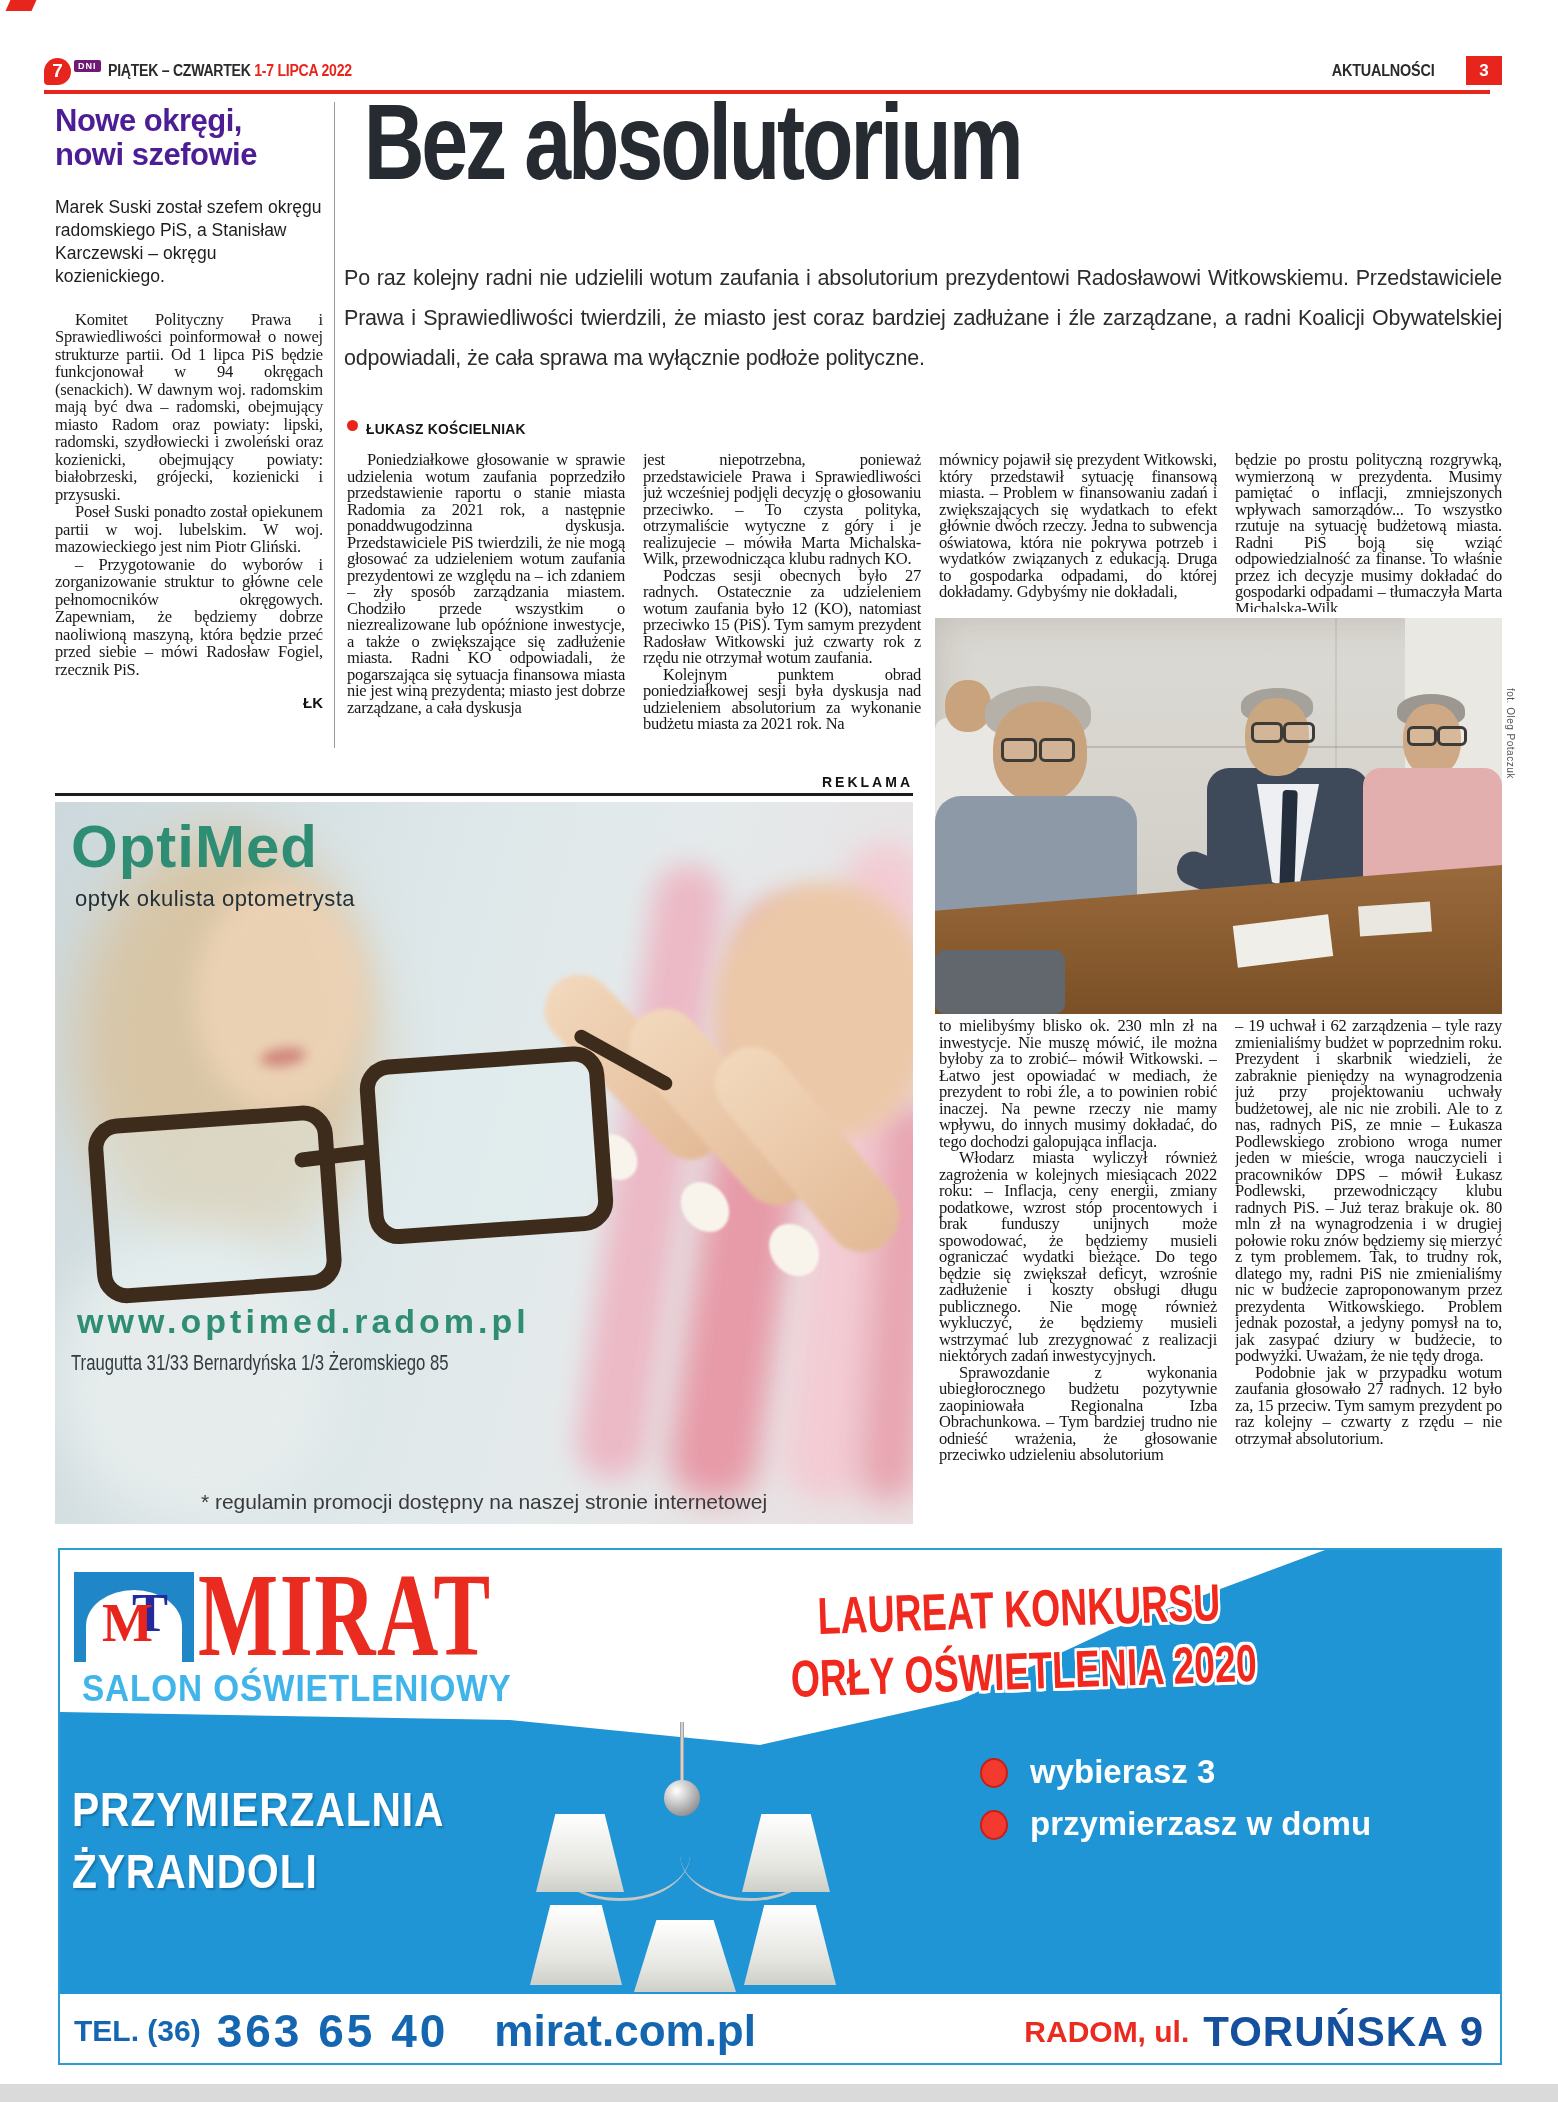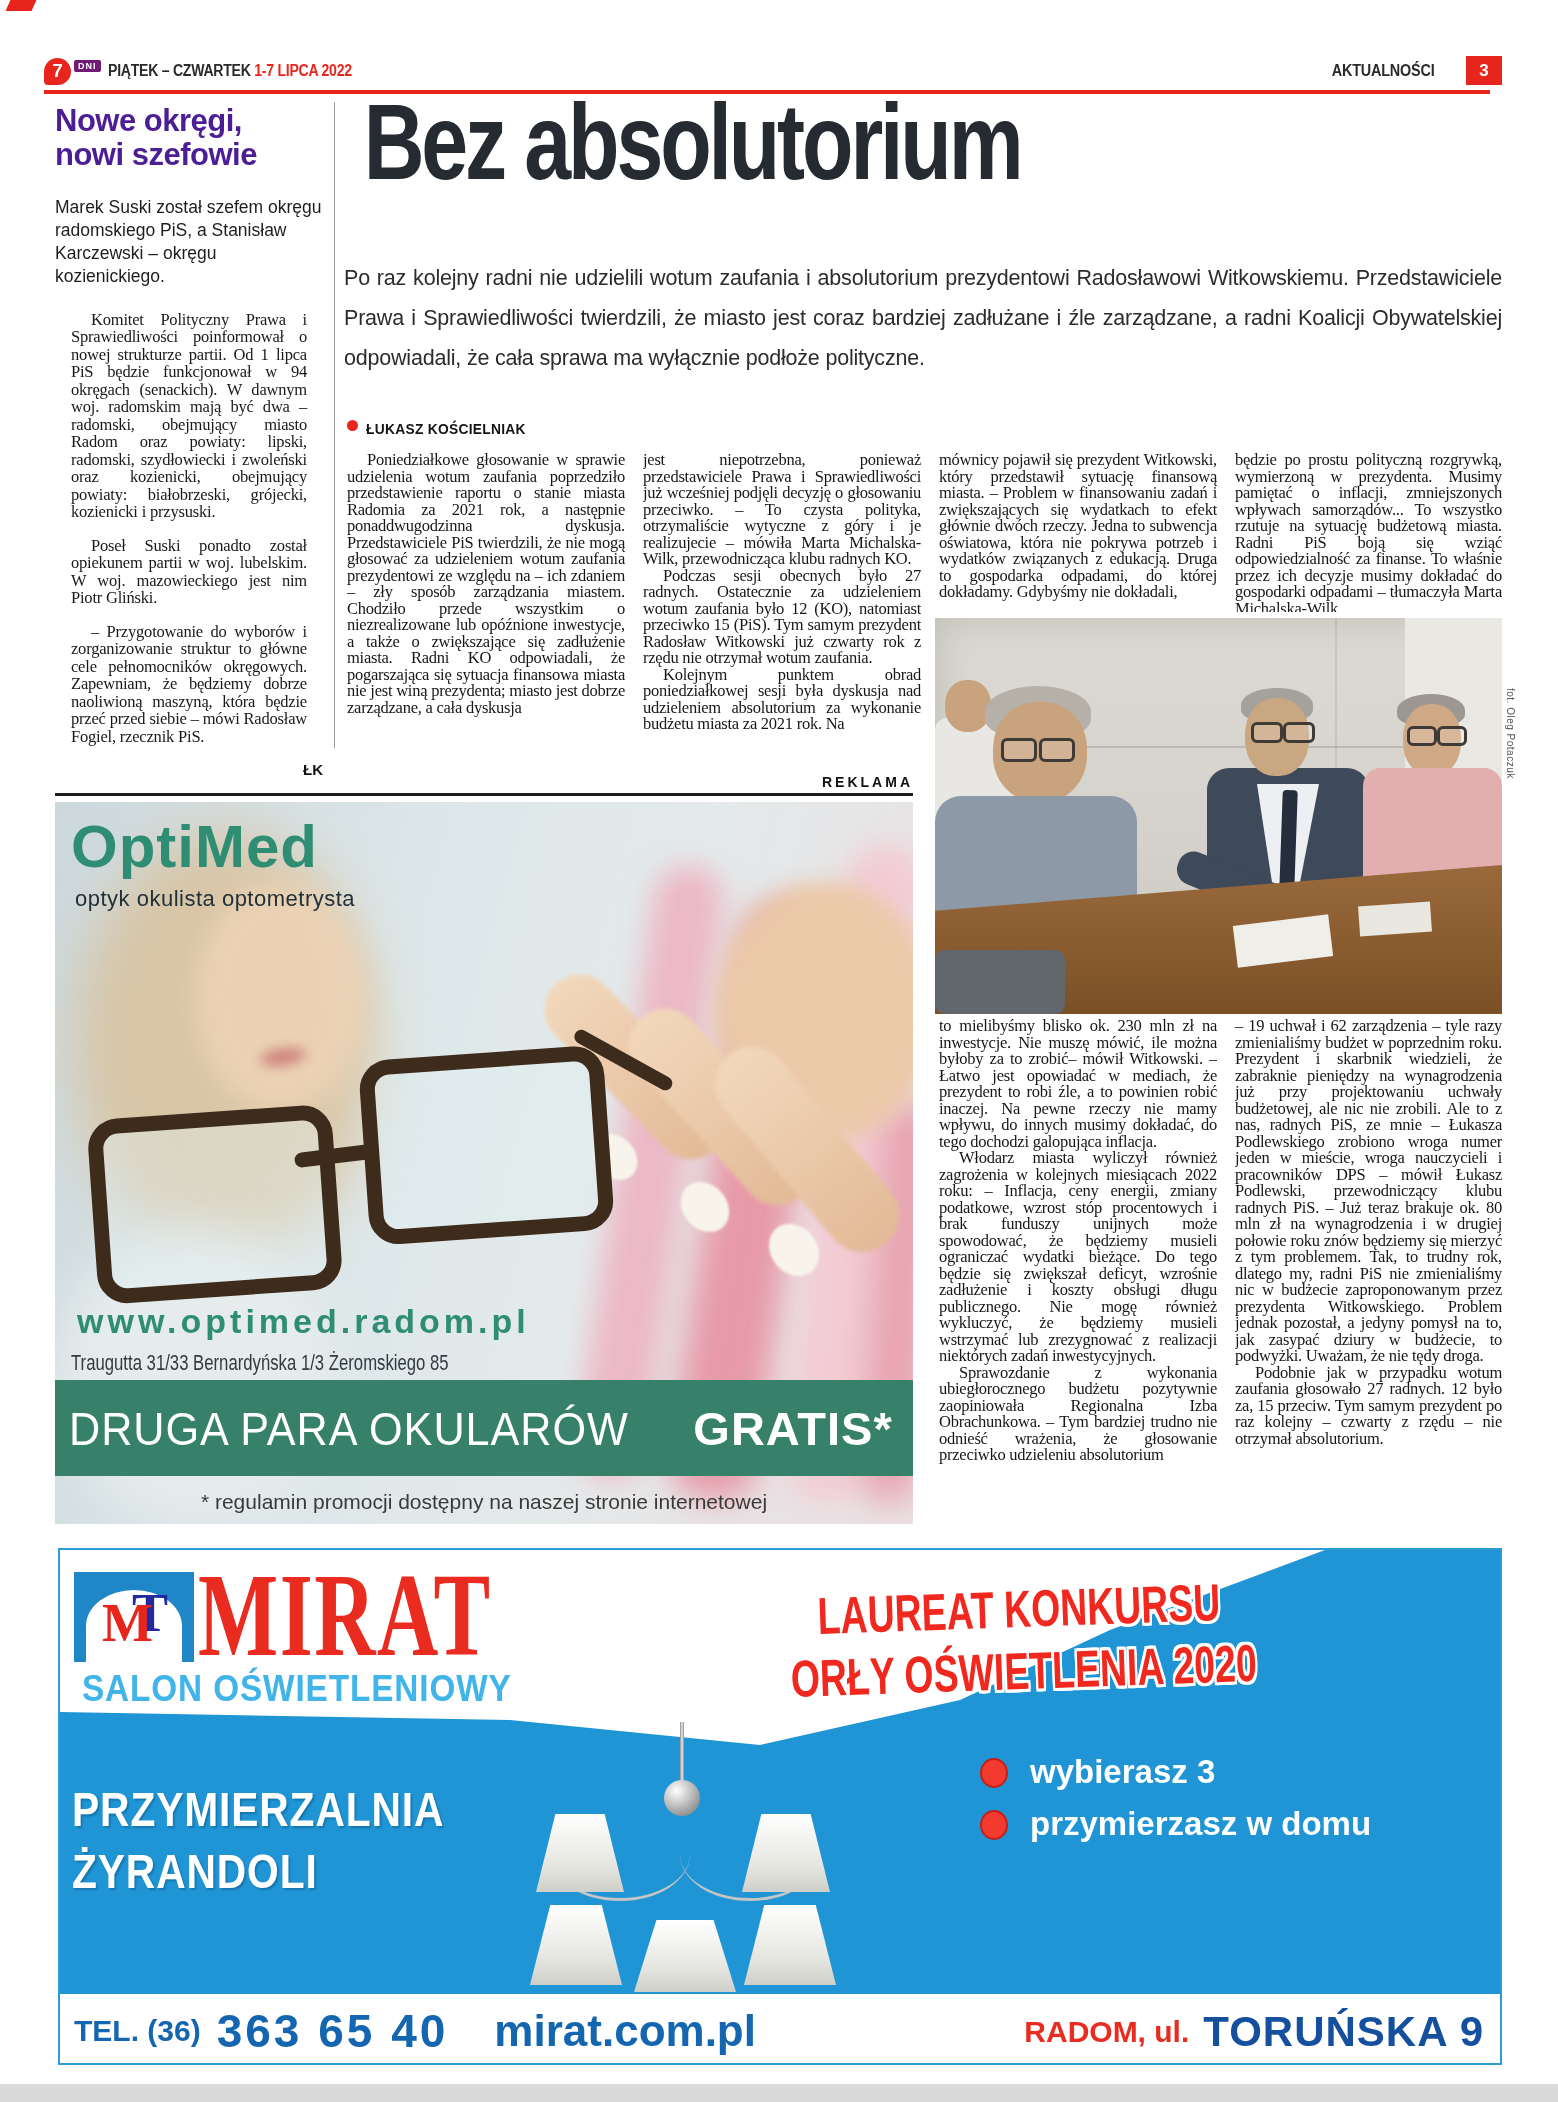--- a/index.html
+++ b/index.html
@@ -22,21 +22,21 @@
         display:flex;align-items:center;justify-content:center;}
   .head-rule{left:44px;top:90px;width:1446px;height:4px;background:#e8251d;}
 
   
   .vert-rule{left:334px;top:102px;width:1px;height:646px;background:#9a9a9a;}
   .la{left:55px;top:104px;width:268px;}
   .la-title{font-size:31px;line-height:1.1;font-weight:bold;color:#4c1d95;letter-spacing:-0.5px;}
   .la-lead{margin-top:24px;font-size:17.5px;line-height:1.32;color:#1d1d1d;}
   .la-body{margin-top:22px;font-family:"Liberation Serif",serif;font-size:16.5px;line-height:17.5px;
         text-align:justify;color:#181818;letter-spacing:-0.2px;}
-  .la-body p{margin:16px;text-indent:20px;}
+  .la-body p{margin:0;text-indent:20px;}
   .la-sig{margin-top:16px;text-align:right;font-weight:bold;font-size:15px;color:#111;}
 
   
   .headline-wrap{left:268px;top:88px;width:848px;text-align:center;}
   .headline{display:inline-block;font-size:108px;line-height:1;font-weight:bold;color:#262a31;
         letter-spacing:-4px;transform:scaleX(.78);transform-origin:center;white-space:nowrap;}
   .main-lead{left:344px;top:258px;width:1158px;font-size:21.5px;line-height:40px;color:#2c2c2c;
         text-align:justify;letter-spacing:-0.2px;}
   .byline{left:347px;top:420px;display:flex;align-items:flex-start;gap:8px;}
   .byline-dot{width:11px;height:11px;border-radius:50%;background:#e8251d;}
@@ -305,24 +305,20 @@
     <div class="abs om-glasses">
       <div class="om-lens om-lensL"></div>
       <div class="om-lens om-lensR"></div>
       <div class="om-bridge"></div>
       <div class="om-temple"></div>
     </div>
     <div class="abs om-brand">OptiMed</div>
     <div class="abs om-tagline">optyk okulista optometrysta</div>
     <div class="abs om-web">www.optimed.radom.pl</div>
     <div class="abs om-addr">Traugutta 31/33 Bernardyńska 1/3 Żeromskiego 85</div>
-    <div class="abs om-band">
-      <span class="om-offer">DRUGA PARA OKULARÓW</span>
-      <span class="om-gratis">GRATIS*</span>
-    </div>
     <div class="abs om-disc">* regulamin promocji dostępny na naszej stronie internetowej</div>
   </div>
 
   <div class="abs mirat">
     <div class="abs mi-white-top"></div>
     <div class="abs mi-white-bottom"></div>
     <div class="abs mi-logo-box">
       <div class="mi-dome"></div>
       <span class="mi-logo-t">T</span>
       <span class="mi-logo-m">M</span>

